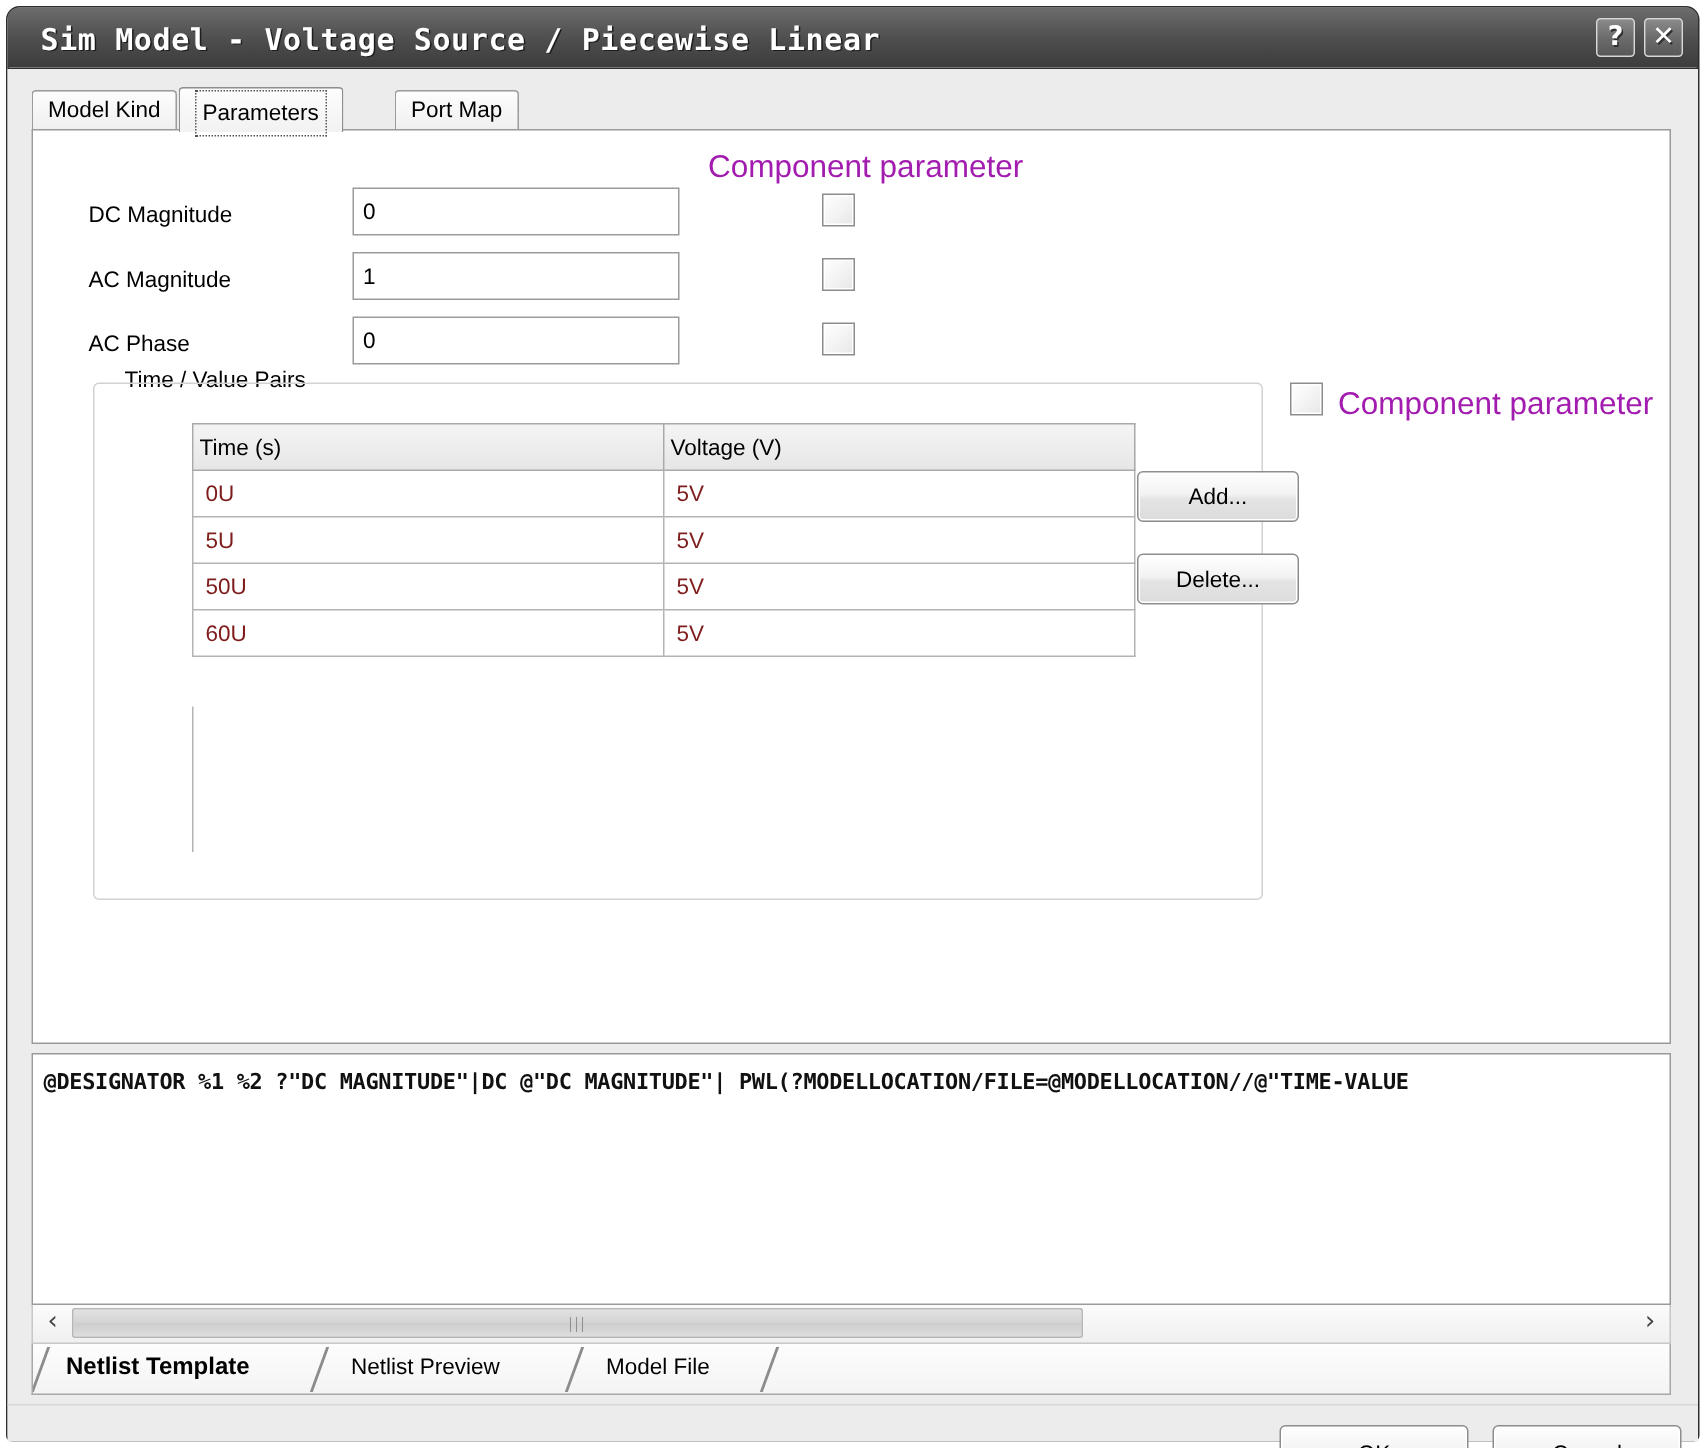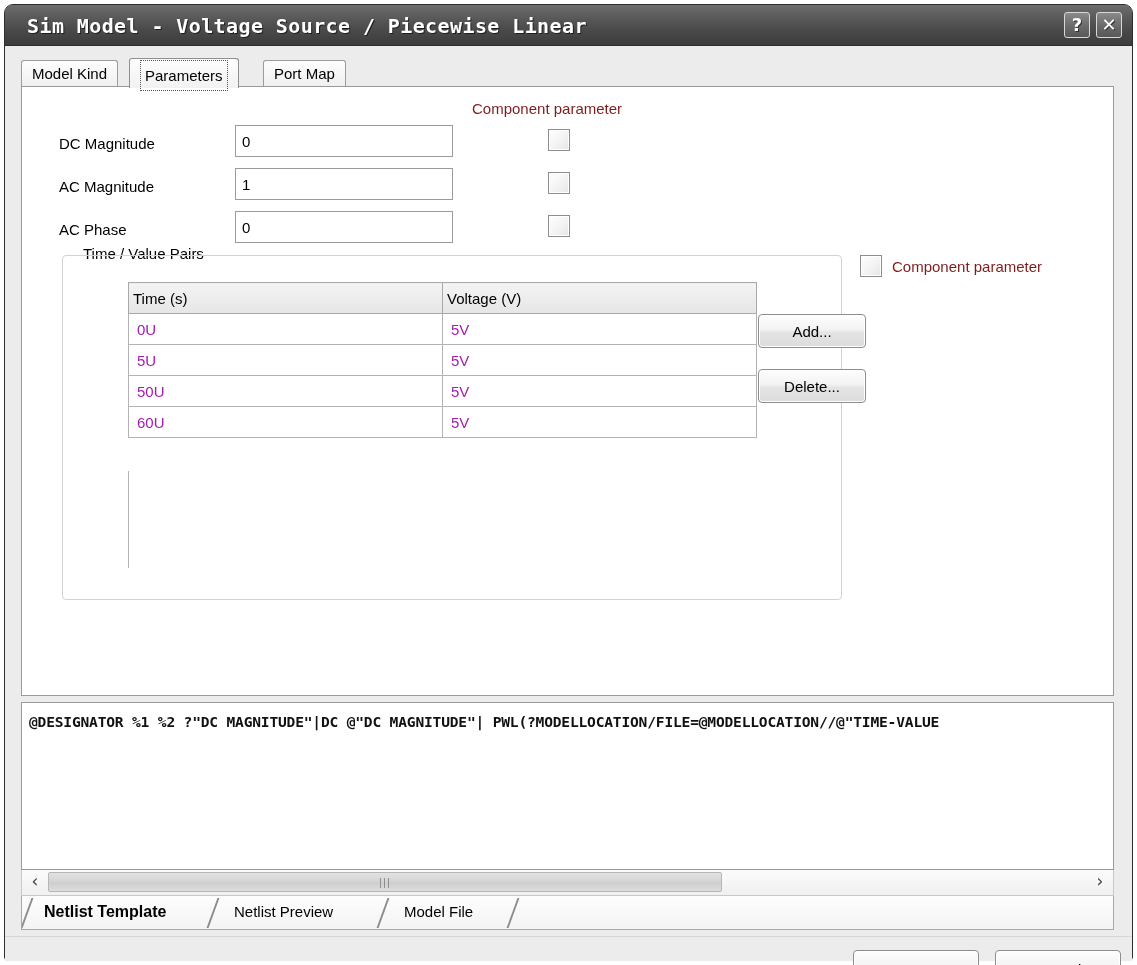--- a/index.html
+++ b/index.html
@@ -109,21 +109,21 @@
     border-color: #8f8f8f;
     z-index: 3;
   }
   .tab.active .tabinner {
     display: block;
     border: 1px dotted #555;
     padding: 1px 4px;
     margin-top: 1px;
   }
   #tab-0 { left: 0; }
-  #tab-1 { left: 108px; }
+  #tab-1 { left: 98px; }
   #tab-2 { left: 242px; }
 
   
   #tabpage {
     position: absolute;
     left: 16px;
     top: 40px;
     width: 1093px;
     height: 610px;
     box-sizing: border-box;
@@ -154,22 +154,22 @@
     box-sizing: border-box;
     width: 22px;
     height: 22px;
     border: 1px solid #8d8d8d;
     background: linear-gradient(135deg, #ffffff 0%, #f3f3f3 55%, #e6e6e6 100%);
     box-shadow: 0 0 0 1px #ffffff inset;
     cursor: pointer;
   }
   .static-text {
     position: absolute;
-    font-size: 15px;
-    color: #7f1d1d;
+    font-size: 21px;
+    color: #a21caf;
     white-space: nowrap;
   }
 
   
   #groupbox {
     position: absolute;
     left: 40px;
     top: 168px;
     width: 780px;
     height: 345px;
@@ -205,21 +205,21 @@
     text-align: left;
     padding: 4px 4px;
     height: 22px;
     color: #000;
   }
   #grid td {
     background: #ffffff;
     border: 1px solid #b3b3b3;
     padding: 4px 8px;
     height: 22px;
-    color: #a21caf;
+    color: #7f1d1d;
   }
   #grid-filler {
     position: absolute;
     left: 65px;
     top: 215px;
     width: 2px;
     height: 97px;
     border-left: 1px solid #b3b3b3;
   }
 

